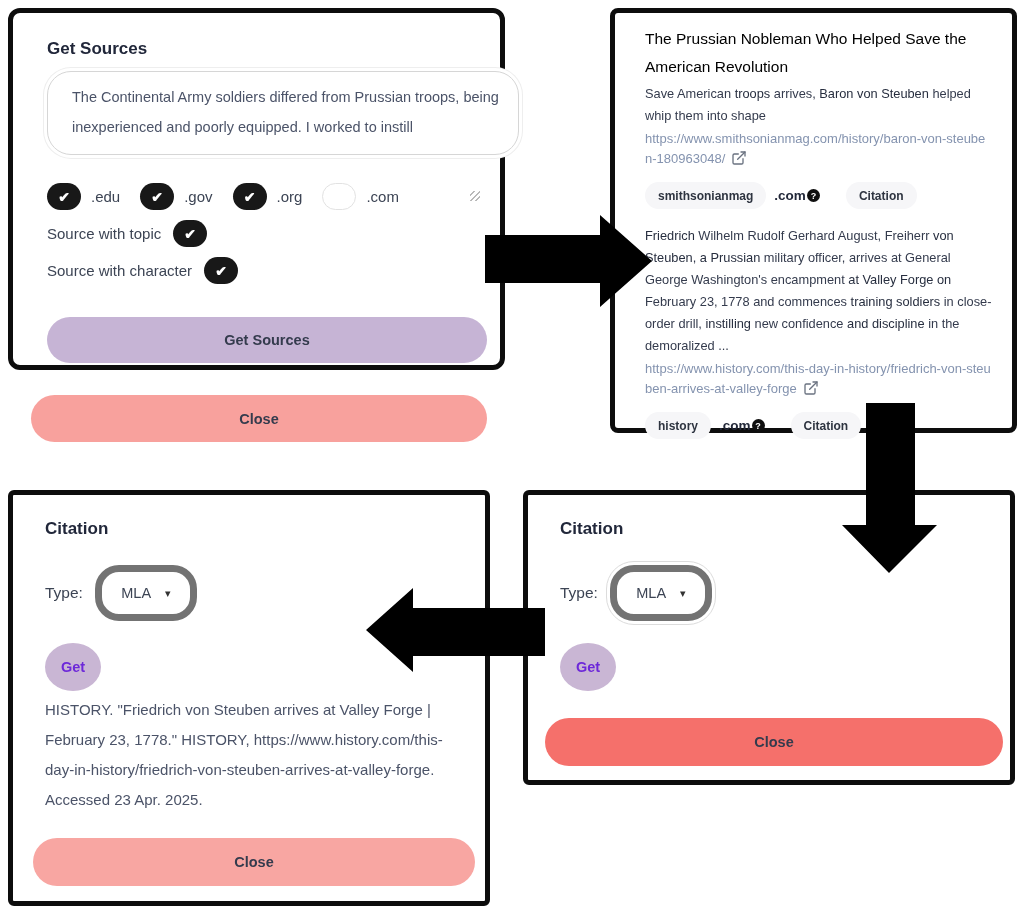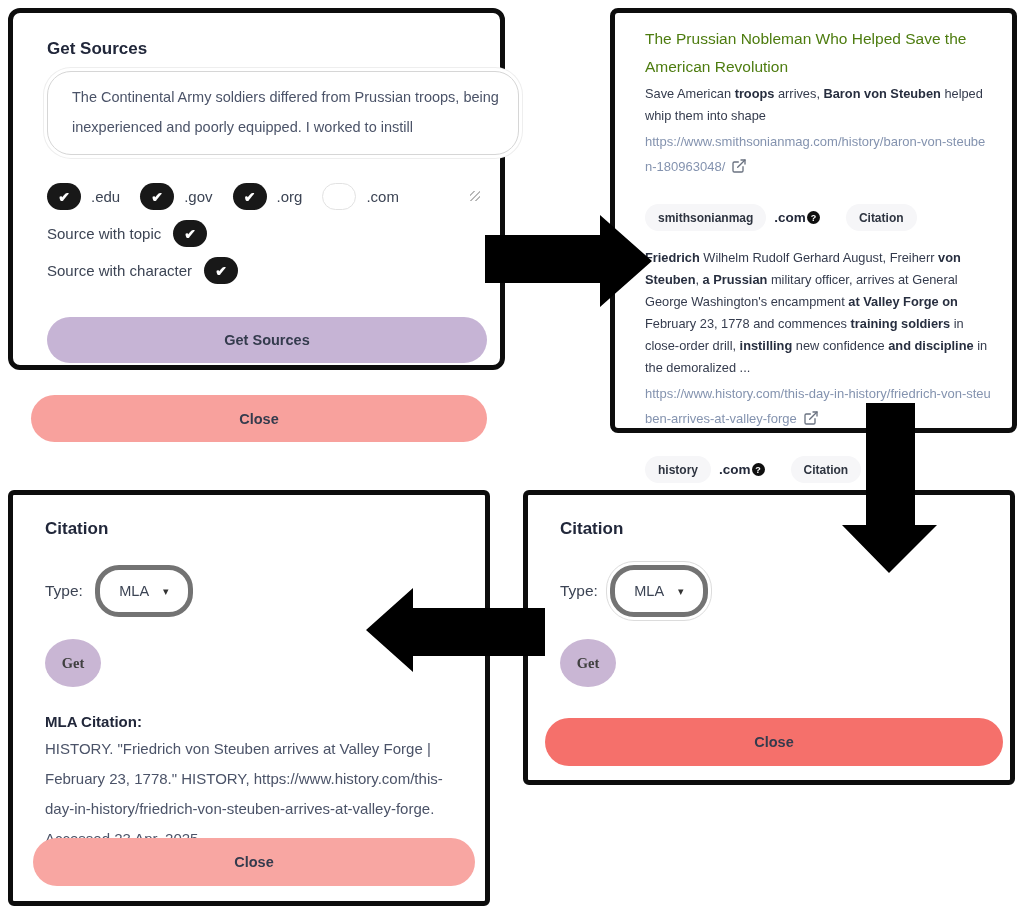--- a/index.html
+++ b/index.html
@@ -29,45 +29,45 @@
   .check-pill.unchecked{background:#fff;border:1px solid #e2e2e2;color:transparent;box-sizing:border-box;}
   .domain-label{margin-right:10px;}
   .toggle-row{display:flex;align-items:center;gap:12px;margin-top:10px;font-size:15px;color:#3c4454;}
   .btn{display:flex;align-items:center;justify-content:center;border:none;cursor:pointer;
     font-family:"Liberation Sans",sans-serif;font-size:14.5px;color:#343b4d;font-weight:600;}
   #btn-get-sources{position:absolute;left:34px;top:304px;width:440px;height:46px;border-radius:23px;background:#c6b4d5;}
   #panel1-close{position:absolute;left:18px;top:382px;width:456px;height:47px;border-radius:24px;background:#f8a19d;}
 
   
   #panel-results .inner{padding:12px 20px 0 30px;}
-  .result-title{font-size:15.5px;line-height:28px;color:#4d7c0f;}
+  .result-title{font-size:15.5px;line-height:28px;color:#000000;}
   .result-snippet{font-size:12.8px;line-height:22px;color:#343b4d;margin-top:2px;}
-  .result-snippet .b{font-weight:700;color:#272e3f;}
-  .result-link{font-size:13px;line-height:25px;color:#8493af;word-break:break-all;margin-top:2px;cursor:pointer;}
+  .result-snippet .b{font-weight:400;color:#272e3f;}
+  .result-link{font-size:13px;line-height:20px;color:#8493af;word-break:break-all;margin-top:2px;cursor:pointer;}
   .ext-icon{display:inline-block;vertical-align:-3px;margin-left:6px;cursor:pointer;}
-  .tag-row{display:flex;align-items:center;margin-top:22px;margin-bottom:14px;}
+  .tag-row{display:flex;align-items:center;margin-top:10px;margin-bottom:14px;}
   .pill{display:inline-flex;align-items:center;justify-content:center;height:27px;padding:0 13px;
     border-radius:14px;background:#f6f6f8;font-size:12px;font-weight:700;color:#2e3440;}
   .tld{font-size:13.5px;font-weight:700;color:#23293a;margin-left:8px;}
   .help-badge{display:inline-flex;align-items:center;justify-content:center;width:13px;height:13px;
     border-radius:50%;background:#0f0f0f;color:#fff;font-size:9px;font-weight:700;
     vertical-align:6px;margin-left:1px;cursor:pointer;}
   .citation-pill{margin-left:26px;cursor:pointer;}
 
   
   .cit-inner{padding:24px 26px 0 32px;position:relative;height:100%;box-sizing:border-box;}
   .type-row{display:flex;align-items:center;margin-top:26px;font-size:15.5px;color:#3c4454;}
   .select-pill{display:inline-flex;align-items:center;justify-content:center;gap:14px;margin-left:12px;
-    min-width:88px;height:42px;border:5px solid #737373;border-radius:24px;background:#fff;
+    min-width:88px;height:42px;border:7px solid #737373;border-radius:24px;background:#fff;
     font-size:14.5px;color:#3c4454;cursor:pointer;}
   .select-pill.ringed{outline:1px solid #dcdcdc;outline-offset:3px;}
   .caret{font-size:11px;color:#333;}
   .get-btn{display:flex;align-items:center;justify-content:center;width:56px;height:48px;
     border-radius:50%;background:#c9b6d4;border:none;margin-top:22px;
-    font-family:Liberation Serif, serif;font-size:14.5px;color:#404040;font-weight:600;cursor:pointer;text-align:right;}
+    font-family:Liberation Sans, sans-serif;font-size:14.5px;color:#6d28d9;font-weight:600;cursor:pointer;text-align:right;}
   .close-wide{position:absolute;border:none;border-radius:24px;cursor:pointer;
     display:flex;align-items:center;justify-content:center;
     font-family:"Liberation Sans",sans-serif;font-size:14.5px;color:#343b4d;font-weight:600;}
   #panel3-close{left:17px;top:223px;width:458px;height:48px;background:#f5706b;}
   #panel4-close{left:20px;top:343px;width:442px;height:48px;background:#f8a6a2;}
   .mla-heading{font-size:15px;font-weight:700;color:#21273a;margin-top:26px;}
   .mla-text{font-size:15px;line-height:30px;color:#4b5368;margin-top:4px;width:412px;word-break:break-word;}
 
   
   .arrow{position:absolute;background:#000;z-index:30;}
@@ -169,21 +169,20 @@
     <div class="cit-inner">
       <div class="panel-title">Citation</div>
       <div class="type-row">
         <span>Type:</span>
         <span class="select-pill">
           <span>MLA</span>
           <span class="caret">▾</span>
         </span>
       </div>
       <button class="get-btn">Get</button>
-      <div class="mla-heading">MLA Citation:</div>
       <div class="mla-text">HISTORY. "Friedrich von Steuben arrives at Valley Forge | February 23, 1778." HISTORY, https://www.history.com/this-day-in-history/friedrich-von-steuben-arrives-at-valley-forge. Accessed 23 Apr. 2025.</div>
       <button class="close-wide" id="panel4-close">Close</button>
     </div>
   </div>
 
   <div class="arrow" id="arrow-right"></div>
   <div class="arrow" id="arrow-down"></div>
   <div class="arrow" id="arrow-left"></div>
 
 </div>

